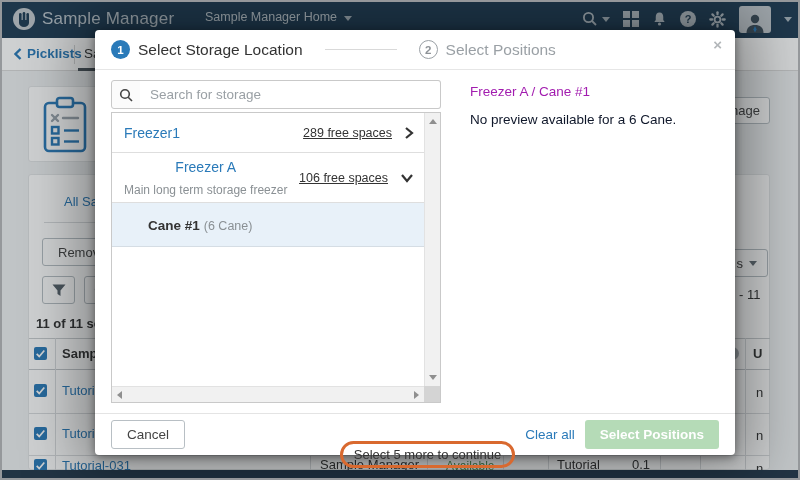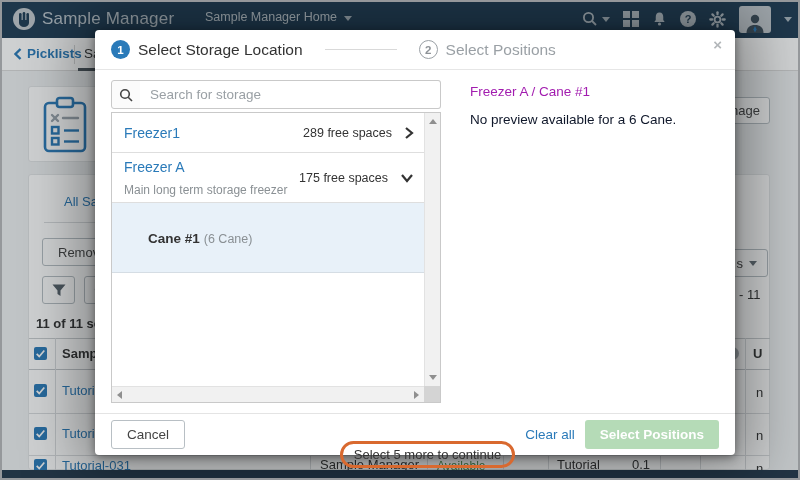--- a/index.html
+++ b/index.html
@@ -28,21 +28,21 @@
   .navtab-underline { position:absolute; left:78px; top:30px; width:22px; height:3px; background:#49545c; }
 
   
   .card { position:absolute; background:#fff; border:1px solid #e2e4e6; border-radius:3px; z-index:1; }
   .btn { background:#fff; border:1px solid #b8bfc4; border-radius:3px; color:#444; font-size:13px; display:flex; align-items:center; }
   .bg-text { position:absolute; color:#333; font-size:13px; z-index:1; }
   .bluelink { color:#2a7ab9; }
   .vline { position:absolute; width:1px; background:#d9dcde; z-index:1; }
   .hline { position:absolute; height:1px; background:#d9dcde; z-index:1; }
   .cb { width:13px; height:13px; background:#2a7ab9; border-radius:2px; display:flex; align-items:center; justify-content:center; }
-  .status-green { color:#4c8b4c; font-size:12px; }
+  .status-green { color:#4c8b4c; font-size:12px;margin-left:9px; }
   .bottomstrip { position:absolute; left:0; top:470px; width:800px; height:10px; background:#22384b; z-index:1; }
 
   
   .backdrop { position:absolute; inset:0; background:rgba(33,39,46,0.22); z-index:5; }
   .modal { position:absolute; left:95px; top:30px; width:640px; height:425px; background:#fff; border-radius:4px;
            box-shadow:0 2px 10px rgba(0,0,0,0.45), 0 0 55px 18px rgba(0,0,0,0.35); z-index:6; }
   .m-header { position:absolute; left:0; top:0; width:640px; height:40px; border-bottom:1px solid #e6e6e6;
               display:flex; align-items:center; padding:0 16px; }
   .stepnum { width:19px; height:19px; border-radius:50%; font-size:11.5px; font-weight:bold;
              display:flex; align-items:center; justify-content:center; flex:none; }
@@ -58,25 +58,25 @@
                   border:1px solid #c9c9c9; border-radius:3px 0 0 3px; display:flex; align-items:center; justify-content:center; }
   .search-input { position:absolute; left:45px; top:50px; width:301px; height:29px; border:1px solid #c9c9c9;
                   border-left:none; border-radius:0 3px 3px 0; font-size:13.5px; padding:0 10px; color:#333;
                   font-family:"Liberation Sans", sans-serif; outline:none; }
   .search-input::placeholder { color:#9aa0a5; }
 
   .listbox { position:absolute; left:16px; top:82px; width:330px; height:291px; border:1px solid #c9c9c9; background:#fff; }
   .list-content { position:absolute; left:0; top:0; right:16px; bottom:16px; overflow:hidden; }
   .lrow { display:flex; align-items:center; border-bottom:1px solid #dedede; padding:0 10px 0 12px; }
   .lrow .grow { flex:1; }
-  .locname { font-size:14px; color:#2a7ab9; }
+  .locname { font-size:14px; color:#2a7ab9;text-align:center; }
   .locdesc { font-size:12px; color:#8a9094; margin-top:8px; }
   .loctitle { font-size:13.5px; color:#333; font-weight:bold; }
   .loctype { font-size:12.5px; color:#8a9094; font-weight:normal; margin-left:4px; }
-  .freetext { font-size:12.5px; color:#333; margin-right:12px; white-space:nowrap; }
+  .freetext { font-size:12.5px; color:#333; margin-right:12px; white-space:nowrap;text-decoration:underline; }
   .sel-link { font-size:13.5px; color:#2a7ab9; white-space:nowrap; }
   .row-selected { background:#e8f1f9; }
   .annot { border:3px solid #d9692f; border-radius:16px; display:flex; align-items:center; }
   .annot-msg { width:98px; font-size:12px; color:#333; line-height:1.35; }
 
   .vtrack { position:absolute; right:0; top:0; bottom:16px; width:16px; background:#f1f1f1; border-left:1px solid #e2e2e2; }
   .htrack { position:absolute; left:0; bottom:0; right:16px; height:16px; background:#f1f1f1; border-top:1px solid #e2e2e2; }
   .corner { position:absolute; right:0; bottom:0; width:16px; height:16px; background:#d4d4d4; }
   .tri { width:0; height:0; position:absolute; }
   .tri-up    { border-left:4px solid transparent; border-right:4px solid transparent; border-bottom:5px solid #8f8f8f; }
@@ -308,28 +308,28 @@
             <polyline points="2,2 8,7 2,12" fill="none" stroke="#333" stroke-width="2.2"></polyline>
           </svg>
         </div>
 
         <div class="lrow" style="height:50px">
           <span>
             <div class="locname">Freezer A</div>
             <div class="locdesc">Main long term storage freezer</div>
           </span>
           <span class="grow"></span>
-          <span class="freetext">175 free spaces</span>
+          <span class="freetext">106 free spaces</span>
           <svg width="14" height="10" viewBox="0 0 14 10">
             <polyline points="2,2 7,8 12,2" fill="none" stroke="#333" stroke-width="2.2"></polyline>
           </svg>
         </div>
 
 
-        <div class="lrow row-selected" style="height:70px;padding-left:36px;border-bottom:1px solid #d5dde4">
+        <div class="lrow row-selected" style="height:44px;padding-left:36px;border-bottom:1px solid #d5dde4">
           <span>
             <span class="loctitle">Cane #1</span><span class="loctype">(6 Cane)</span>
           </span>
           <span class="grow"></span>
         </div>
 
       </div>
 
       <div class="vtrack">
         <span class="tri tri-up" style="left:4px;top:6px"></span>

